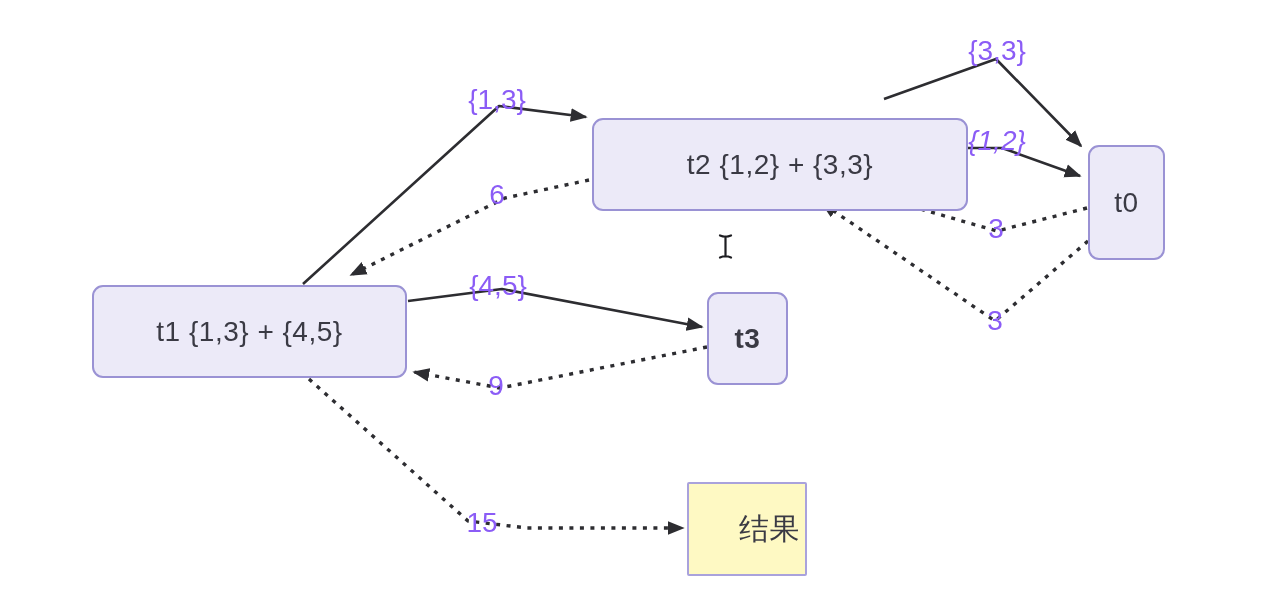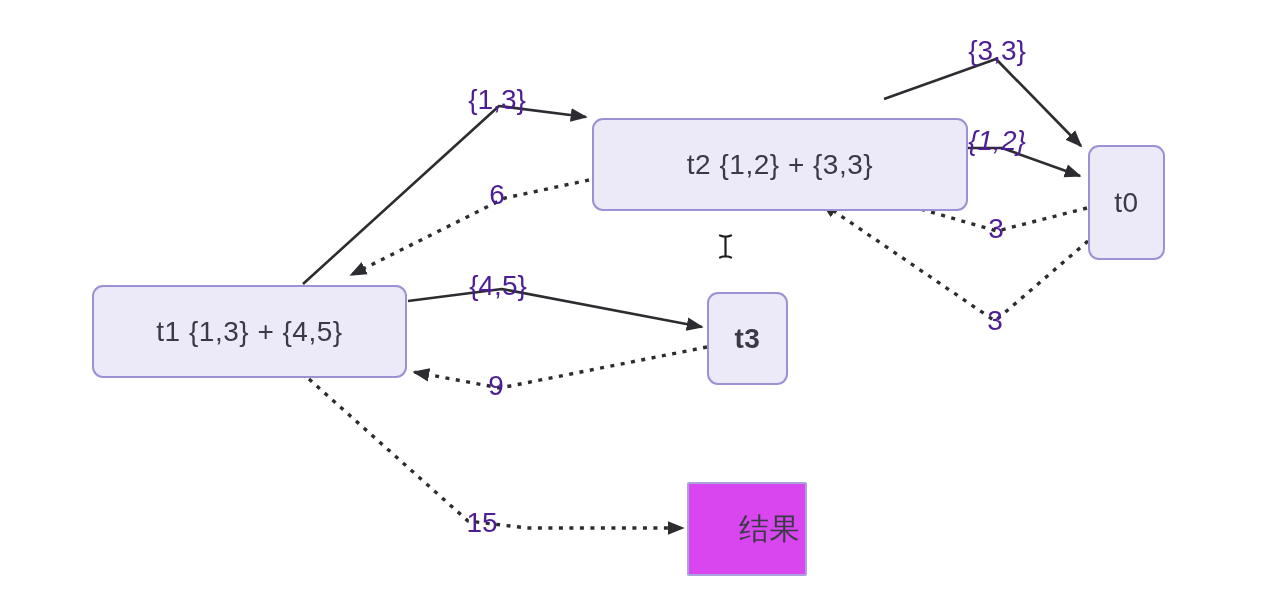--- a/index.html
+++ b/index.html
@@ -51,28 +51,28 @@
     white-space: nowrap;
   }
   .node-t1 { left: 92px;  top: 285px; width: 315px; height: 93px; }
   .node-t2 { left: 592px; top: 118px; width: 376px; height: 93px; }
   .node-t3 { left: 707px; top: 292px; width: 81px;  height: 93px; font-weight: bold; }
   .node-t0 { left: 1088px; top: 145px; width: 77px; height: 115px; }
   .node-result {
     left: 687px; top: 482px; width: 120px; height: 94px;
     border-radius: 2px;
     border-color: #a9a2dc;
-    background: #d946ef;
+    background: #fef9c3;
     font-size: 30px;
     padding-left: 45px;
   }
   .edge-label {
     position: absolute;
     transform: translate(-50%, -50%);
-    color: #4c1d95;
+    color: #8b5cf6;
     font-size: 28px;
     line-height: 1;
     white-space: nowrap;
     pointer-events: none;
   }
   .cursor {
     position: absolute;
     left: 717px;
     top: 233px;
     width: 17px;

